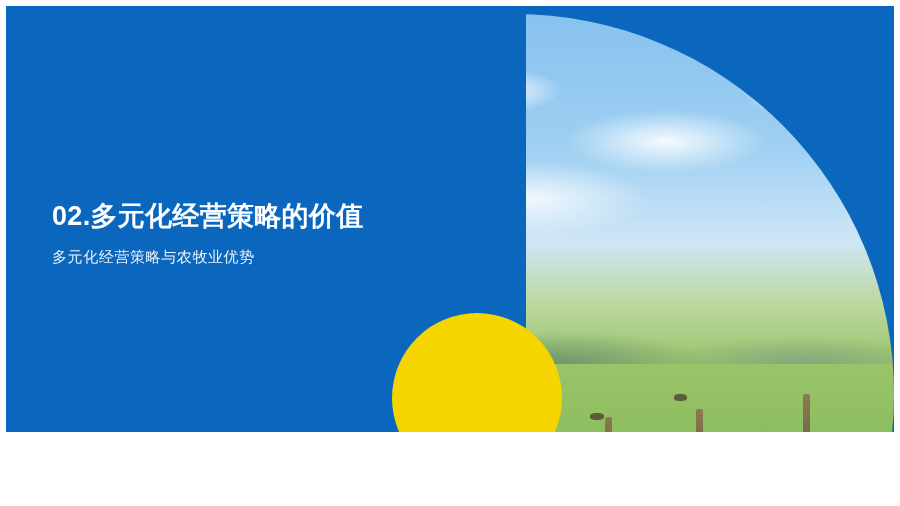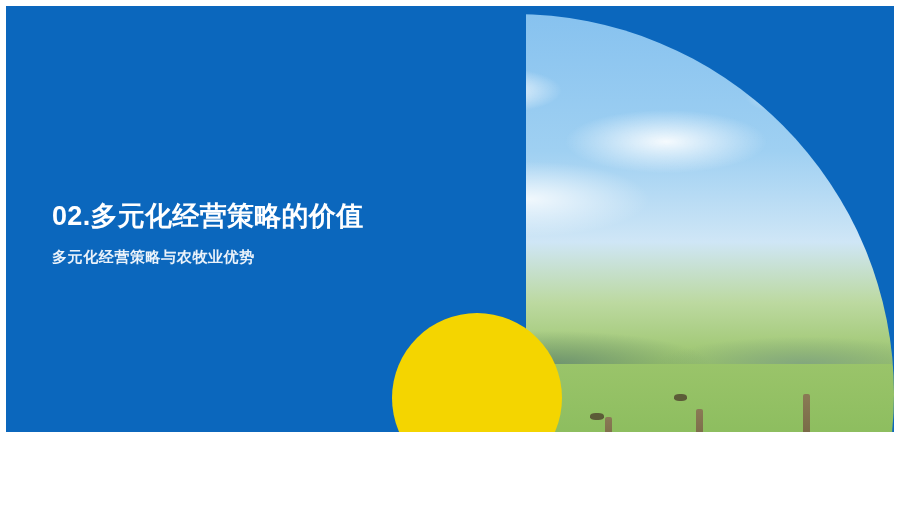--- a/index.html
+++ b/index.html
@@ -171,21 +171,21 @@
     color: #ffffff;
     font-size: 27px;
     font-weight: bold;
     letter-spacing: 0.3px;
     line-height: 1.25;
   }
   .subtitle {
     margin: 14px 0 0 0;
     color: #eaf2fa;
     font-size: 15px;
-    font-weight: bold;
+    font-weight: normal;
     letter-spacing: 0.6px;
   }
 </style>
 </head>
 <body>
 
 <div class="slide">
 
   <div class="bg-blue"></div>
 

